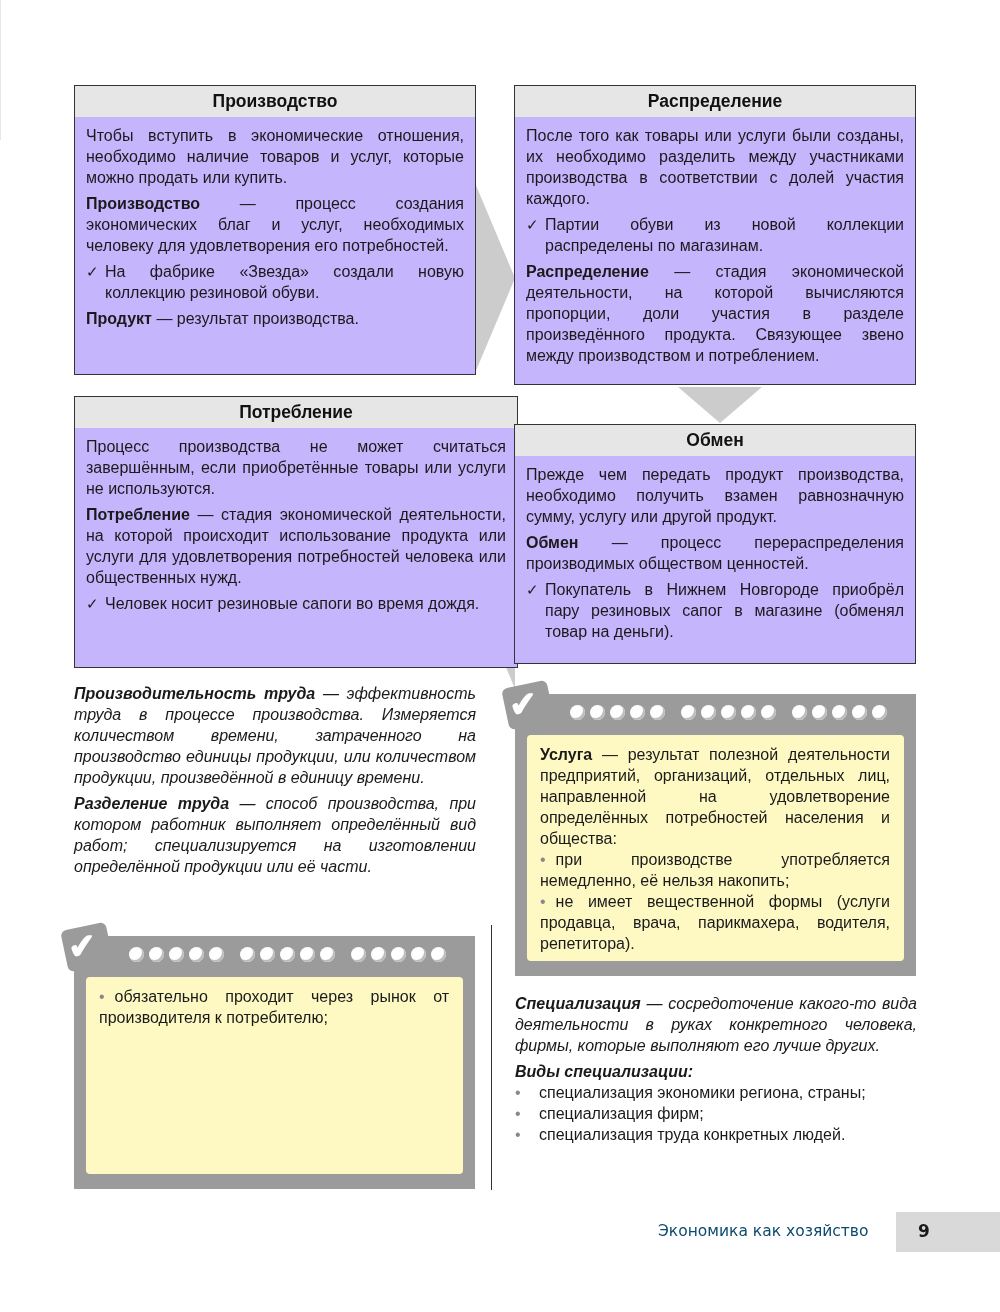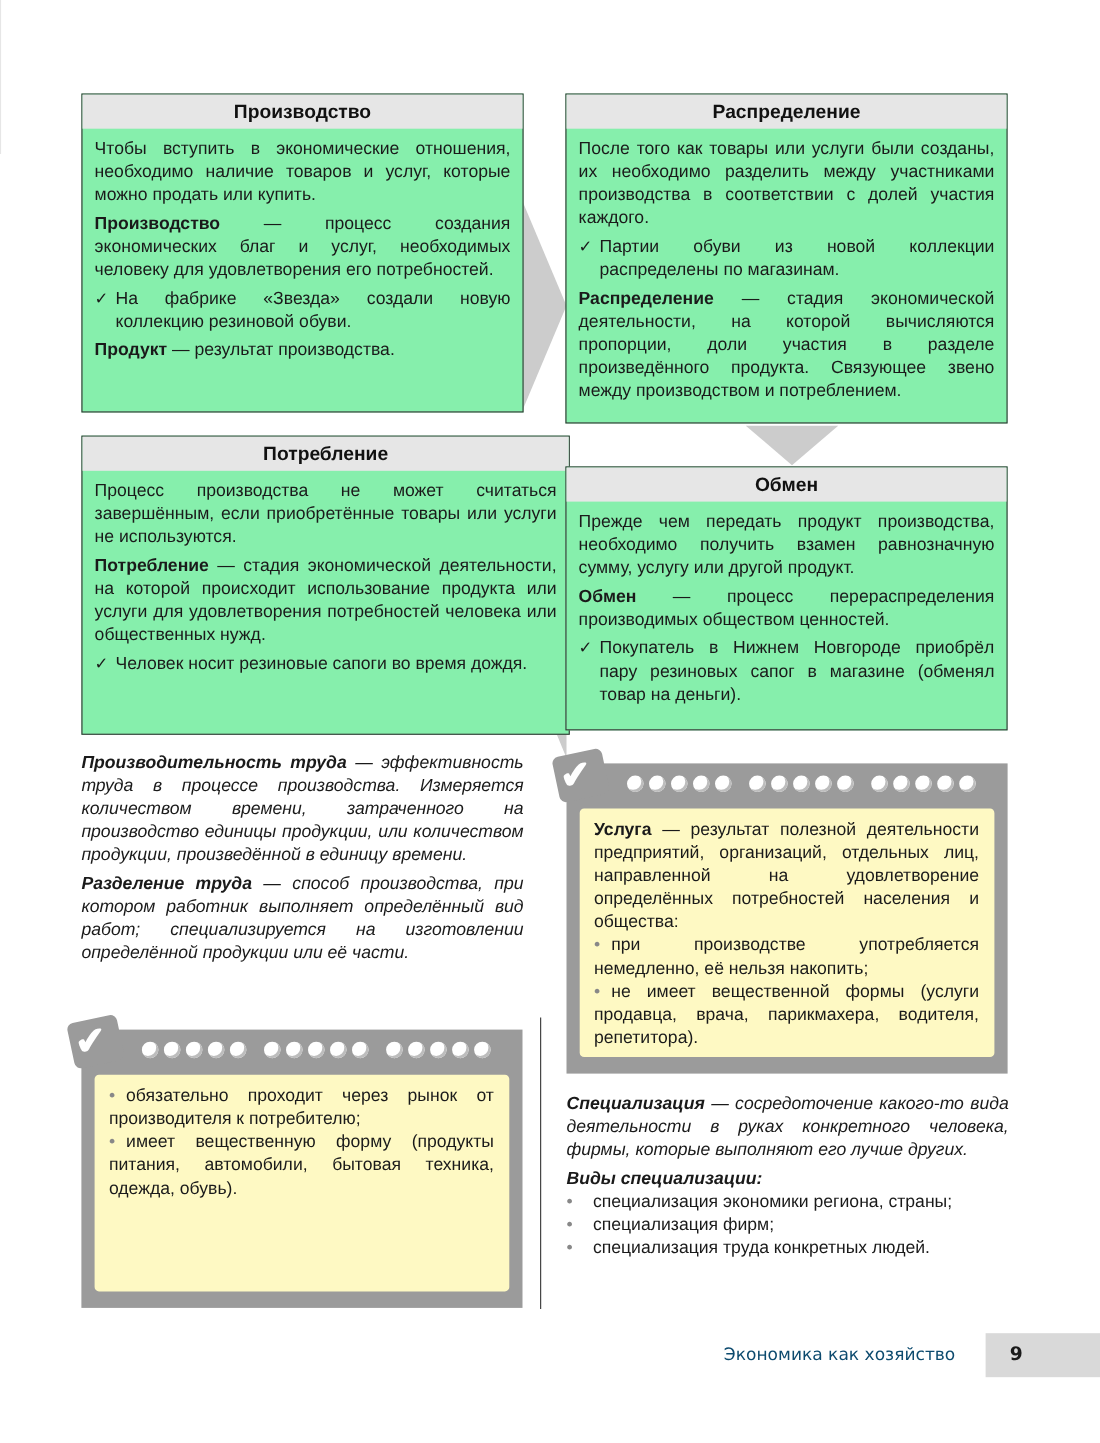--- a/index.html
+++ b/index.html
@@ -8,21 +8,21 @@
 
   .edge-line { position: absolute; left: 0; top: 0; width: 1px; height: 140px; background: #e6e6e6; }
 
   
   .arrow { position: absolute; width: 0; height: 0; }
   .arrow-right { left: 475px; top: 183px; border-top: 95px solid transparent; border-bottom: 95px solid transparent; border-left: 40px solid #cccccc; }
   .arrow-down { left: 678px; top: 387px; border-left: 42px solid transparent; border-right: 42px solid transparent; border-bottom: 0; border-top: 36px solid #cccccc; }
   .arrow-left { left: 475px; top: 495px; border-top: 97px solid transparent; border-bottom: 97px solid transparent; border-right: 40px solid #cccccc; }
 
   
-  .stage { position: absolute; background: #86efac; border: 1.5px solid #333; }
+  .stage { position: absolute; background: #c4b5fd; border: 1.5px solid #333; }
   .stage-head { background: #e6e6e6; text-align: center; font-weight: bold; font-size: 17.5px; height: 31px; line-height: 31px; color: #111; }
   .stage-body { padding: 8px 11px 10px 11px; font-size: 16px; line-height: 21px; text-align: justify; }
   .stage-body p { margin-bottom: 5px; }
   .stage-body p.last { margin-bottom: 0; }
   .example { position: relative; padding-left: 19px; margin-bottom: 5px; text-align: justify; }
   .check-mark { position: absolute; left: 0; top: 0; font-size: 15px; }
   b { font-weight: bold; }
 
   #box-production { left: 74px; top: 85px; width: 402px; height: 290px; }
   #box-distribution { left: 514px; top: 85px; width: 402px; height: 300px; }
@@ -168,21 +168,20 @@
       <span class="hole"></span>
     <span class="hole-gap"></span>
     <span class="hole"></span>
       <span class="hole"></span>
       <span class="hole"></span>
       <span class="hole"></span>
       <span class="hole"></span>
   </div>
   <div class="card-inner">
     <div class="b-item"><span class="b-dot">•</span><span>обязательно проходит через рынок от производителя к потребителю;</span></div>
-    <div class="b-item"><span class="b-dot">•</span><span>имеет вещественную форму (продукты питания, автомобили, бытовая техника, одежда, обувь).</span></div>
   </div>
 </div>
 
 <div class="divider"></div>
 
 <div class="free" id="free-right">
   <p><b>Специализация</b><span> — сосредоточение какого-то вида деятельности в руках конкретного человека, фирмы, которые выполняют его лучше других.</span></p>
   <p class="head-line">Виды специализации:</p>
   <ul class="bullet-list">
     <li><span class="dot">•</span><span>специализация экономики региона, страны;</span></li>

